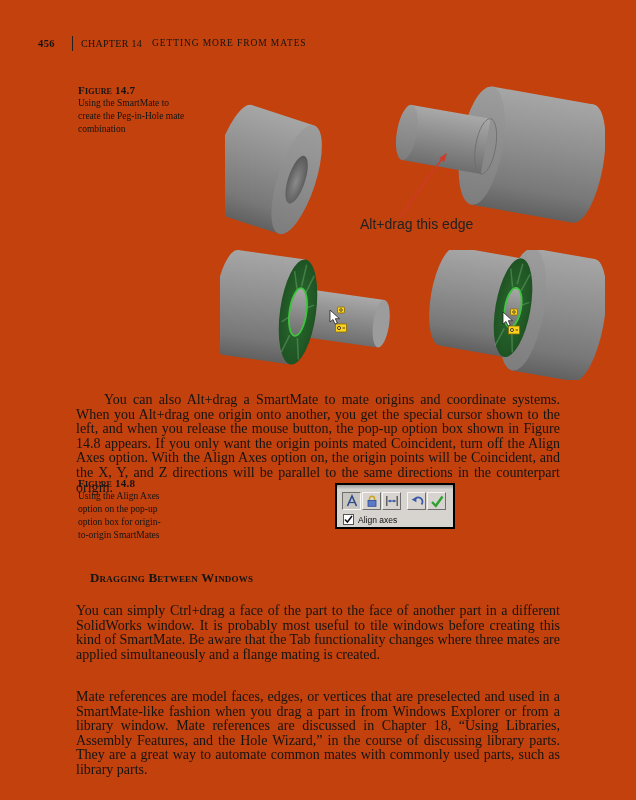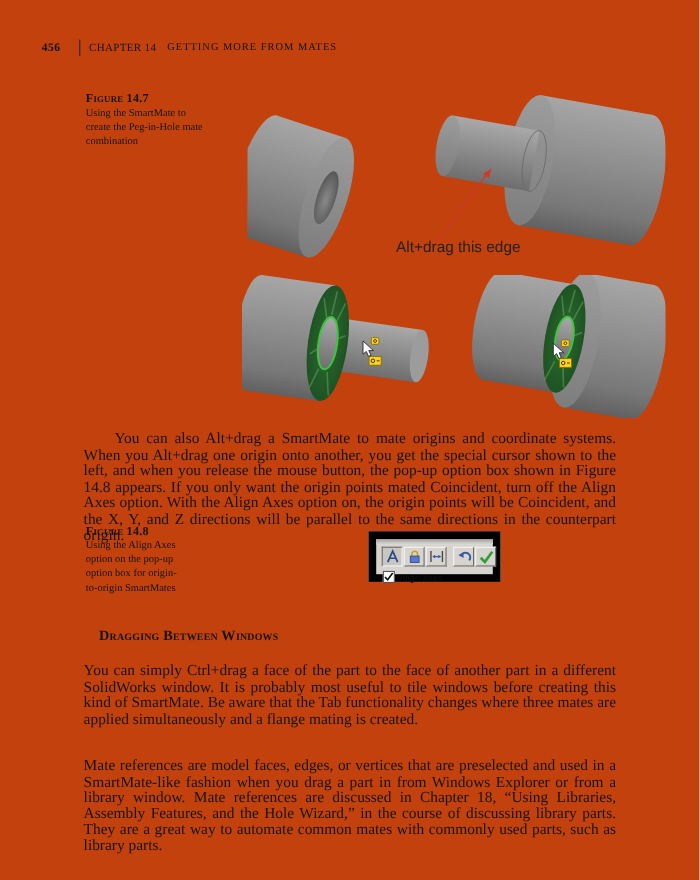--- a/index.html
+++ b/index.html
@@ -29,21 +29,21 @@
   .p-intro { top:379px; text-indent:28px; }
   .p-drag  { top:590px; }
   .p-mate  { top:676px; }
   .sect-head { position:absolute; left:90px; font-size:13px; font-weight:bold;
                font-variant:small-caps; letter-spacing:.2px; }
   .h-drag { top:570px; }
   .h-mate { top:656px; }
 
   
   .optbox { position:absolute; left:335px; top:483px; width:120px; height:46px;
-            background:#d7d4cf; border:7px solid #000000; box-sizing:border-box; }
+            background:#d7d4cf; border:2px solid #000000; box-sizing:border-box; }
   .optbox .grip { position:absolute; top:0; left:0; right:0; height:5px;
                   background:linear-gradient(#9e9e9e,#dddbd6); }
   .optbox .btnrow { position:absolute; top:7px; left:5px; display:flex; align-items:center; }
   .tbtn { width:19px; height:18px; box-sizing:border-box; background:#d7d4cf;
           border:1px solid; border-color:#f6f5f2 #6f6f6f #6f6f6f #f6f5f2;
           display:flex; align-items:center; justify-content:center; }
   .tbtn.pressed { border-color:#6f6f6f #f6f5f2 #f6f5f2 #6f6f6f; background:#c9c6c0; }
   .tbtn + .tbtn { margin-left:1px; }
   .tbspace { width:6px; }
   .chkrow { position:absolute; top:29px; left:6px; display:flex; align-items:center; }

